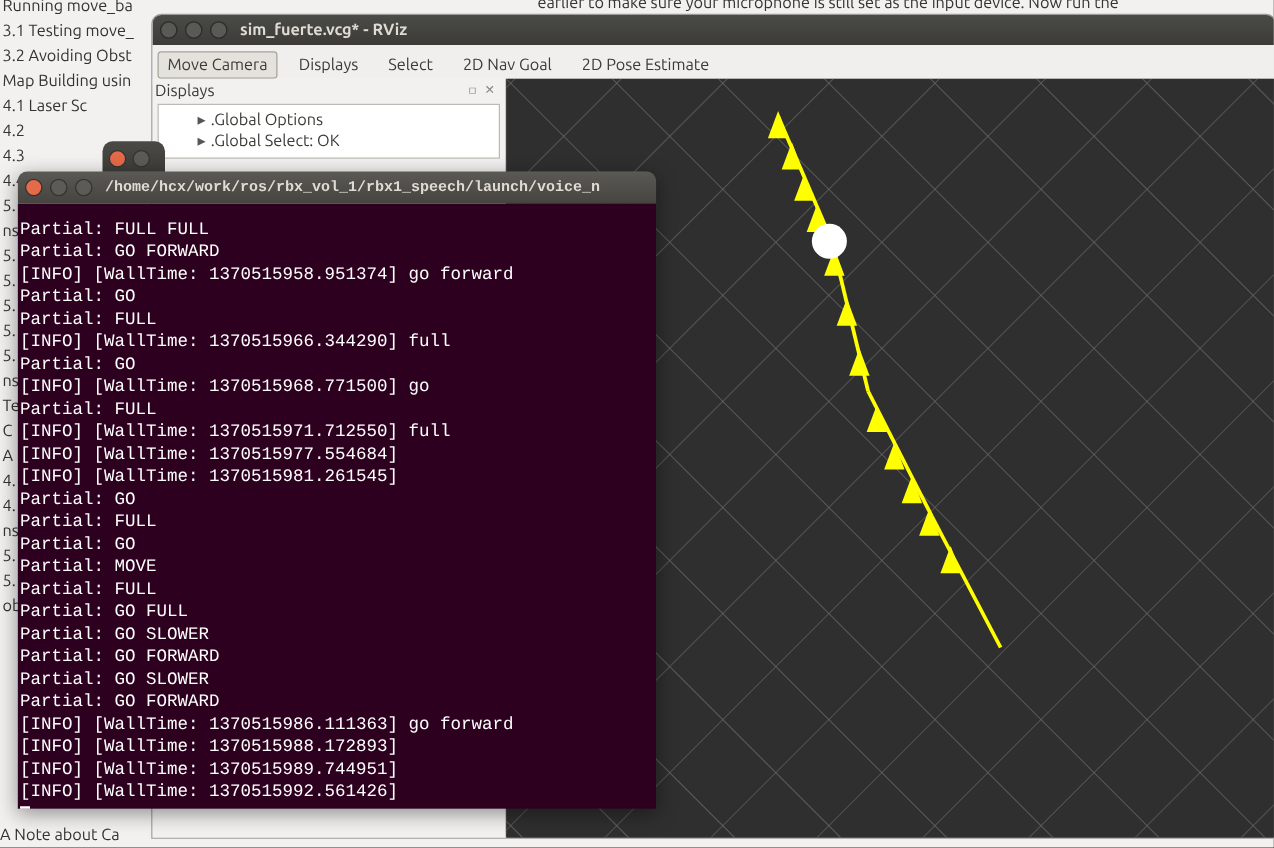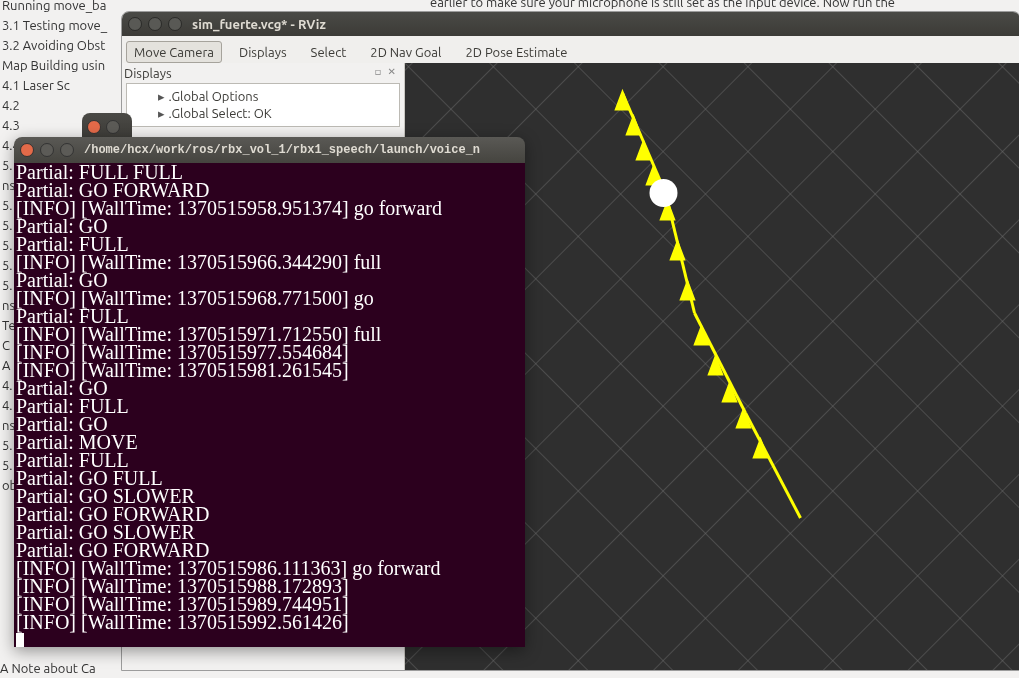--- a/index.html
+++ b/index.html
@@ -171,24 +171,24 @@
     color: #dfdbd2;
     font-size: 12px;
     font-weight: bold;
     margin-left: 4px;
     white-space: nowrap;
     overflow: hidden;
   }
   .term-body {
     background: #2c001e;
     color: #ffffff;
-    font-family: Liberation Serif, serif;
-    font-size: 20px;
+    font-family: Liberation Mono, monospace;
+    font-size: 14px;
     line-height: 18px;
-    padding: 0 2px;
+    padding: 12px 2px;
     height: 485px;
     white-space: pre;
   }
   .term-cursor {
     display: inline-block;
     width: 8px;
     height: 16px;
     background: #fff;
     vertical-align: bottom;
   }

